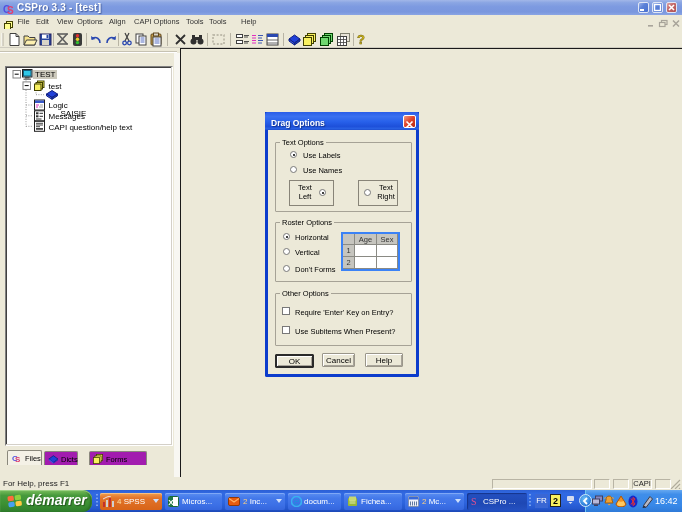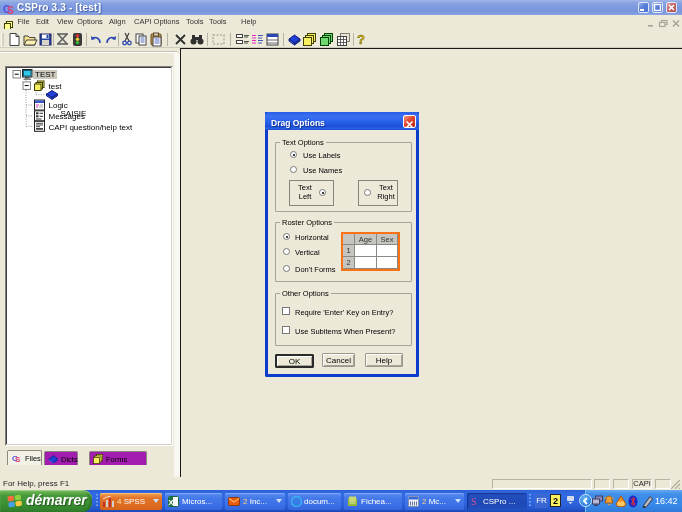--- a/index.html
+++ b/index.html
@@ -82,21 +82,21 @@
   border:1px solid #787878; }
 .radio.sel:before { content:""; position:absolute; left:1.5px; top:1.5px; width:2.5px; height:2.5px;
   border-radius:50%; background:#000; }
 .rlab { position:absolute; font-size:7.5px; color:#000; white-space:nowrap; }
 .chk { position:absolute; width:7.5px; height:7.5px; background:#fff; border:1px solid #787878; }
 .btn { position:absolute; background:#ECE9D8; border:1px solid #9a968a; border-radius:1px;
   font-size:8px; color:#000; text-align:center;
   box-shadow:inset 1px 1px 0 #fff, inset -1px -1px 0 #a8a49a; }
 
 
-#rostergrid { left:341px; top:232px; width:59px; height:39px; border:2px solid #f97316; background:#fff; }
+#rostergrid { left:341px; top:232px; width:59px; height:39px; border:2px solid #3b82f6; background:#fff; }
 .gcell { position:absolute; border-right:1px solid #8a8a84; border-bottom:1px solid #8a8a84;
   font-size:7.5px; color:#333; text-align:center; }
 .ghead { background:#c6c5bf; }
 </style>
 </head>
 <body>
 
 <div class="abs" id="titlebar"></div>
 <div class="abs" style="left:3px;top:1px;width:12px;height:12px;">
 <svg width="12" height="12" viewBox="0 0 12 12">

